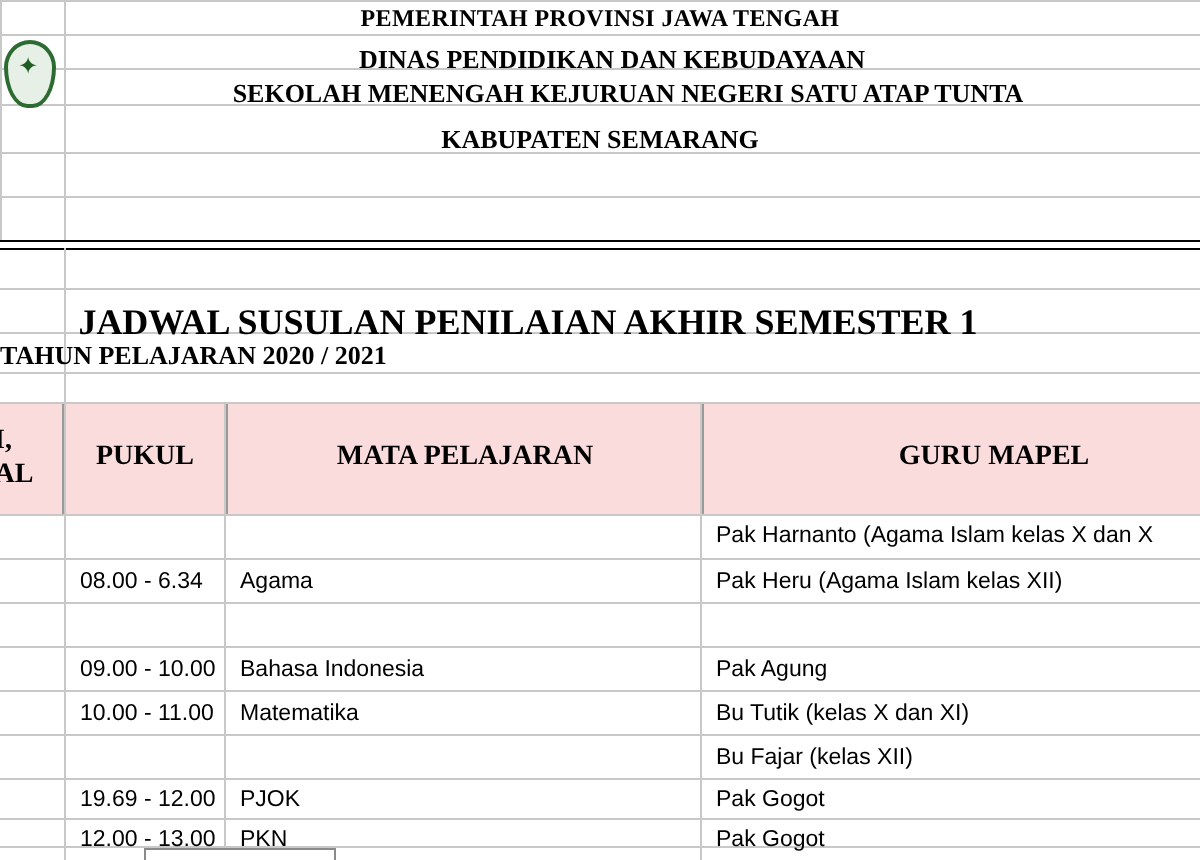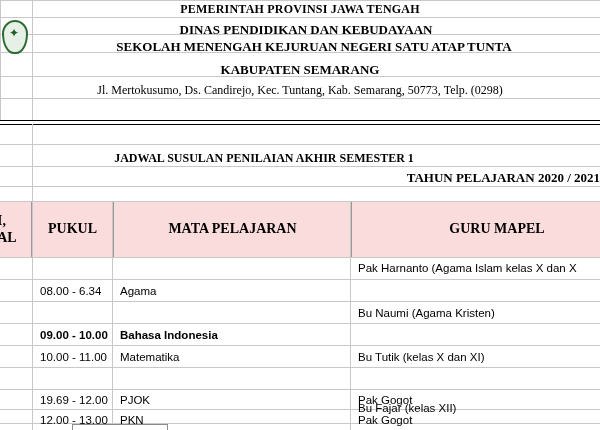--- a/index.html
+++ b/index.html
@@ -74,27 +74,27 @@
     color: #1f5d23;
     font-size: 12px;
     line-height: 12px;
   }
 
   
   .title-1 {
     position: absolute;
     top: 151px; left: 0; width: 528px;
     text-align: center;
-    font-size: 12px; font-weight: bold;
+    font-size: 18px; font-weight: bold;
     white-space: nowrap;
   }
   .title-2 {
     position: absolute;
     top: 170px; left: 0; width: 600px;
-    text-align: right;
+    text-align: left;
     font-size: 13px; font-weight: bold;
     white-space: nowrap;
   }
 
   
   .thead-cell {
     position: absolute;
     background: #fbdcdc;
     color: #000000;
     font-size: 14px;
@@ -129,23 +129,23 @@
     overflow: hidden;
   }
   .cell.c-time   { left: 36px;  width: 76px; }
   .cell.c-subj   { left: 116px; width: 234px; }
   .cell.c-teach  { left: 354px; width: 246px; }
   .cell.c-left   { left: -28px; width: 60px; font-size: 10.5px; }
 
   .r0 { top: 258px; height: 19px; }
   .r1 { top: 280px; height: 22px; }
   .r2 { top: 302px; height: 22px; }
-  .r3 { top: 324px; height: 22px; font-weight: bold; }
+  .r3 { top: 324px; height: 22px; }
   .r4 { top: 346px; height: 22px; }
-  .r5 { top: 368px; height: 22px; margin-top: 29px; }
+  .r5 { top: 368px; height: 22px; }
   .r6 { top: 390px; height: 20px; }
   .r7 { top: 410px; height: 20px; }
 
   
   .bottom-box {
     position: absolute;
     left: 72px; top: 424px;
     width: 96px; height: 12px;
     border: 1px solid #8a8a8a;
     background: #ffffff;
@@ -175,21 +175,20 @@
 
   <div class="logo">
     <div class="ring"></div>
     <div class="star">✦</div>
   </div>
 
   <div class="hdr-line hdr-1">PEMERINTAH PROVINSI JAWA TENGAH</div>
   <div class="hdr-line hdr-2">DINAS PENDIDIKAN DAN KEBUDAYAAN</div>
   <div class="hdr-line hdr-3">SEKOLAH MENENGAH KEJURUAN NEGERI SATU ATAP TUNTA</div>
   <div class="hdr-line hdr-4">KABUPATEN SEMARANG</div>
-  <div class="hdr-addr">Jl. Mertokusumo, Ds. Candirejo, Kec. Tuntang, Kab. Semarang, 50773, Telp. (0298)</div>
 
   <div class="title-1">JADWAL SUSULAN PENILAIAN AKHIR SEMESTER 1</div>
   <div class="title-2">TAHUN PELAJARAN 2020 / 2021</div>
 
   <div class="thead-cell th-a">
     <div>
       <span class="ln">I,</span>
       <span class="ln">GAL</span>
     </div>
   </div>
@@ -214,27 +213,28 @@
 
   <div class="cell c-left r3">S,</div>
   <div class="cell c-left r4">BER</div>
 
   <div class="cell c-time  r0"></div>
   <div class="cell c-subj  r0"></div>
   <div class="cell c-teach r0">Pak Harnanto (Agama Islam kelas X dan X</div>
 
   <div class="cell c-time  r1">08.00 - 6.34</div>
   <div class="cell c-subj  r1">Agama</div>
+  <div class="cell c-teach r1">Pak Heru (Agama Islam kelas XII)</div>
 
   <div class="cell c-time  r2"></div>
   <div class="cell c-subj  r2"></div>
-  <div class="cell c-teach r2">Bu Naumi (Agama Kristen)</div>
 
   <div class="cell c-time  r3">09.00 - 10.00</div>
   <div class="cell c-subj  r3">Bahasa Indonesia</div>
+  <div class="cell c-teach r3">Pak Agung</div>
 
   <div class="cell c-time  r4">10.00 - 11.00</div>
   <div class="cell c-subj  r4">Matematika</div>
   <div class="cell c-teach r4">Bu Tutik (kelas X dan XI)</div>
 
   <div class="cell c-time  r5"></div>
   <div class="cell c-subj  r5"></div>
   <div class="cell c-teach r5">Bu Fajar (kelas XII)</div>
 
   <div class="cell c-time  r6">19.69 - 12.00</div>

